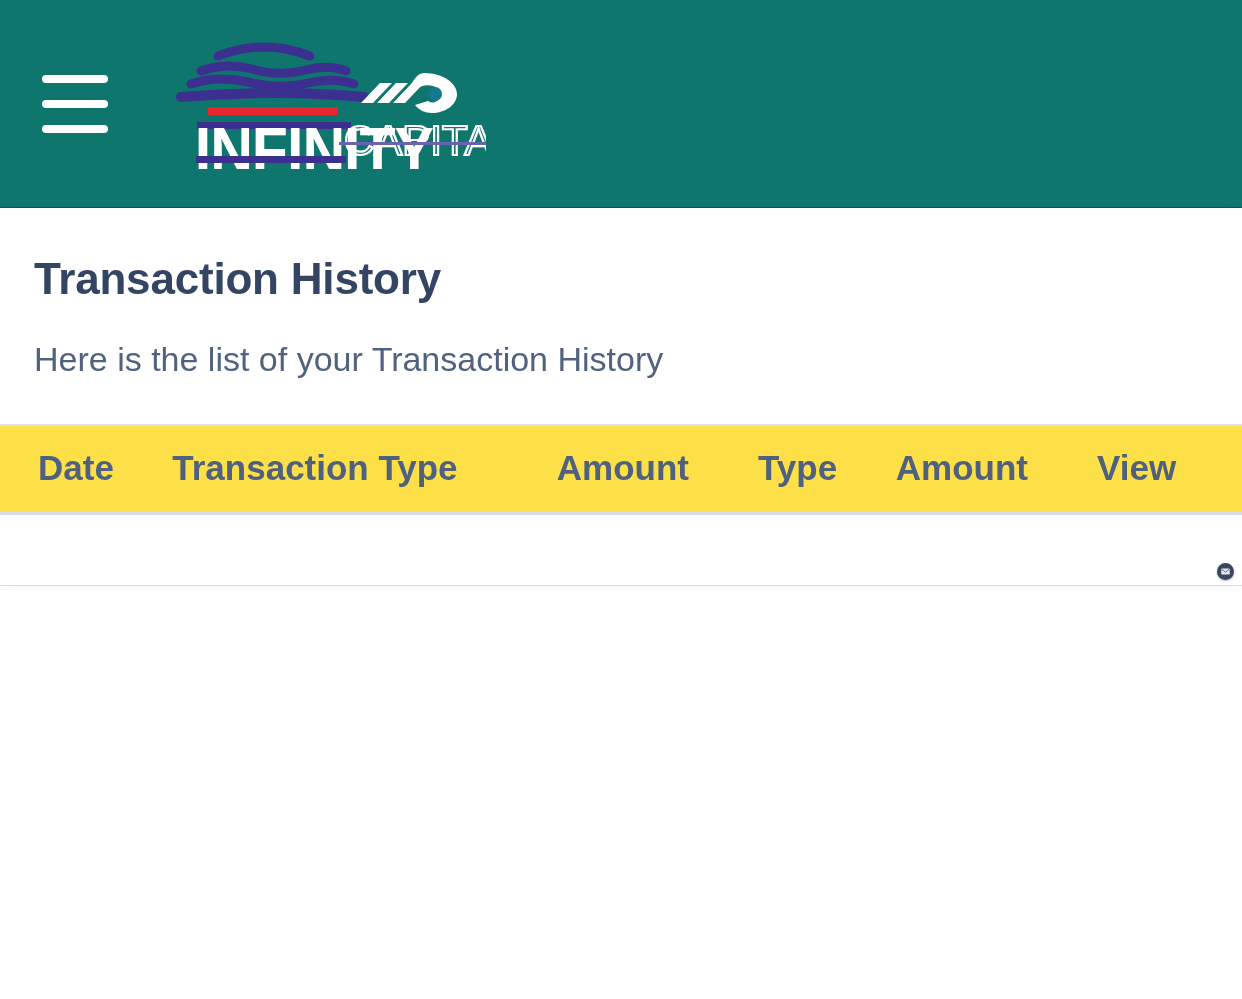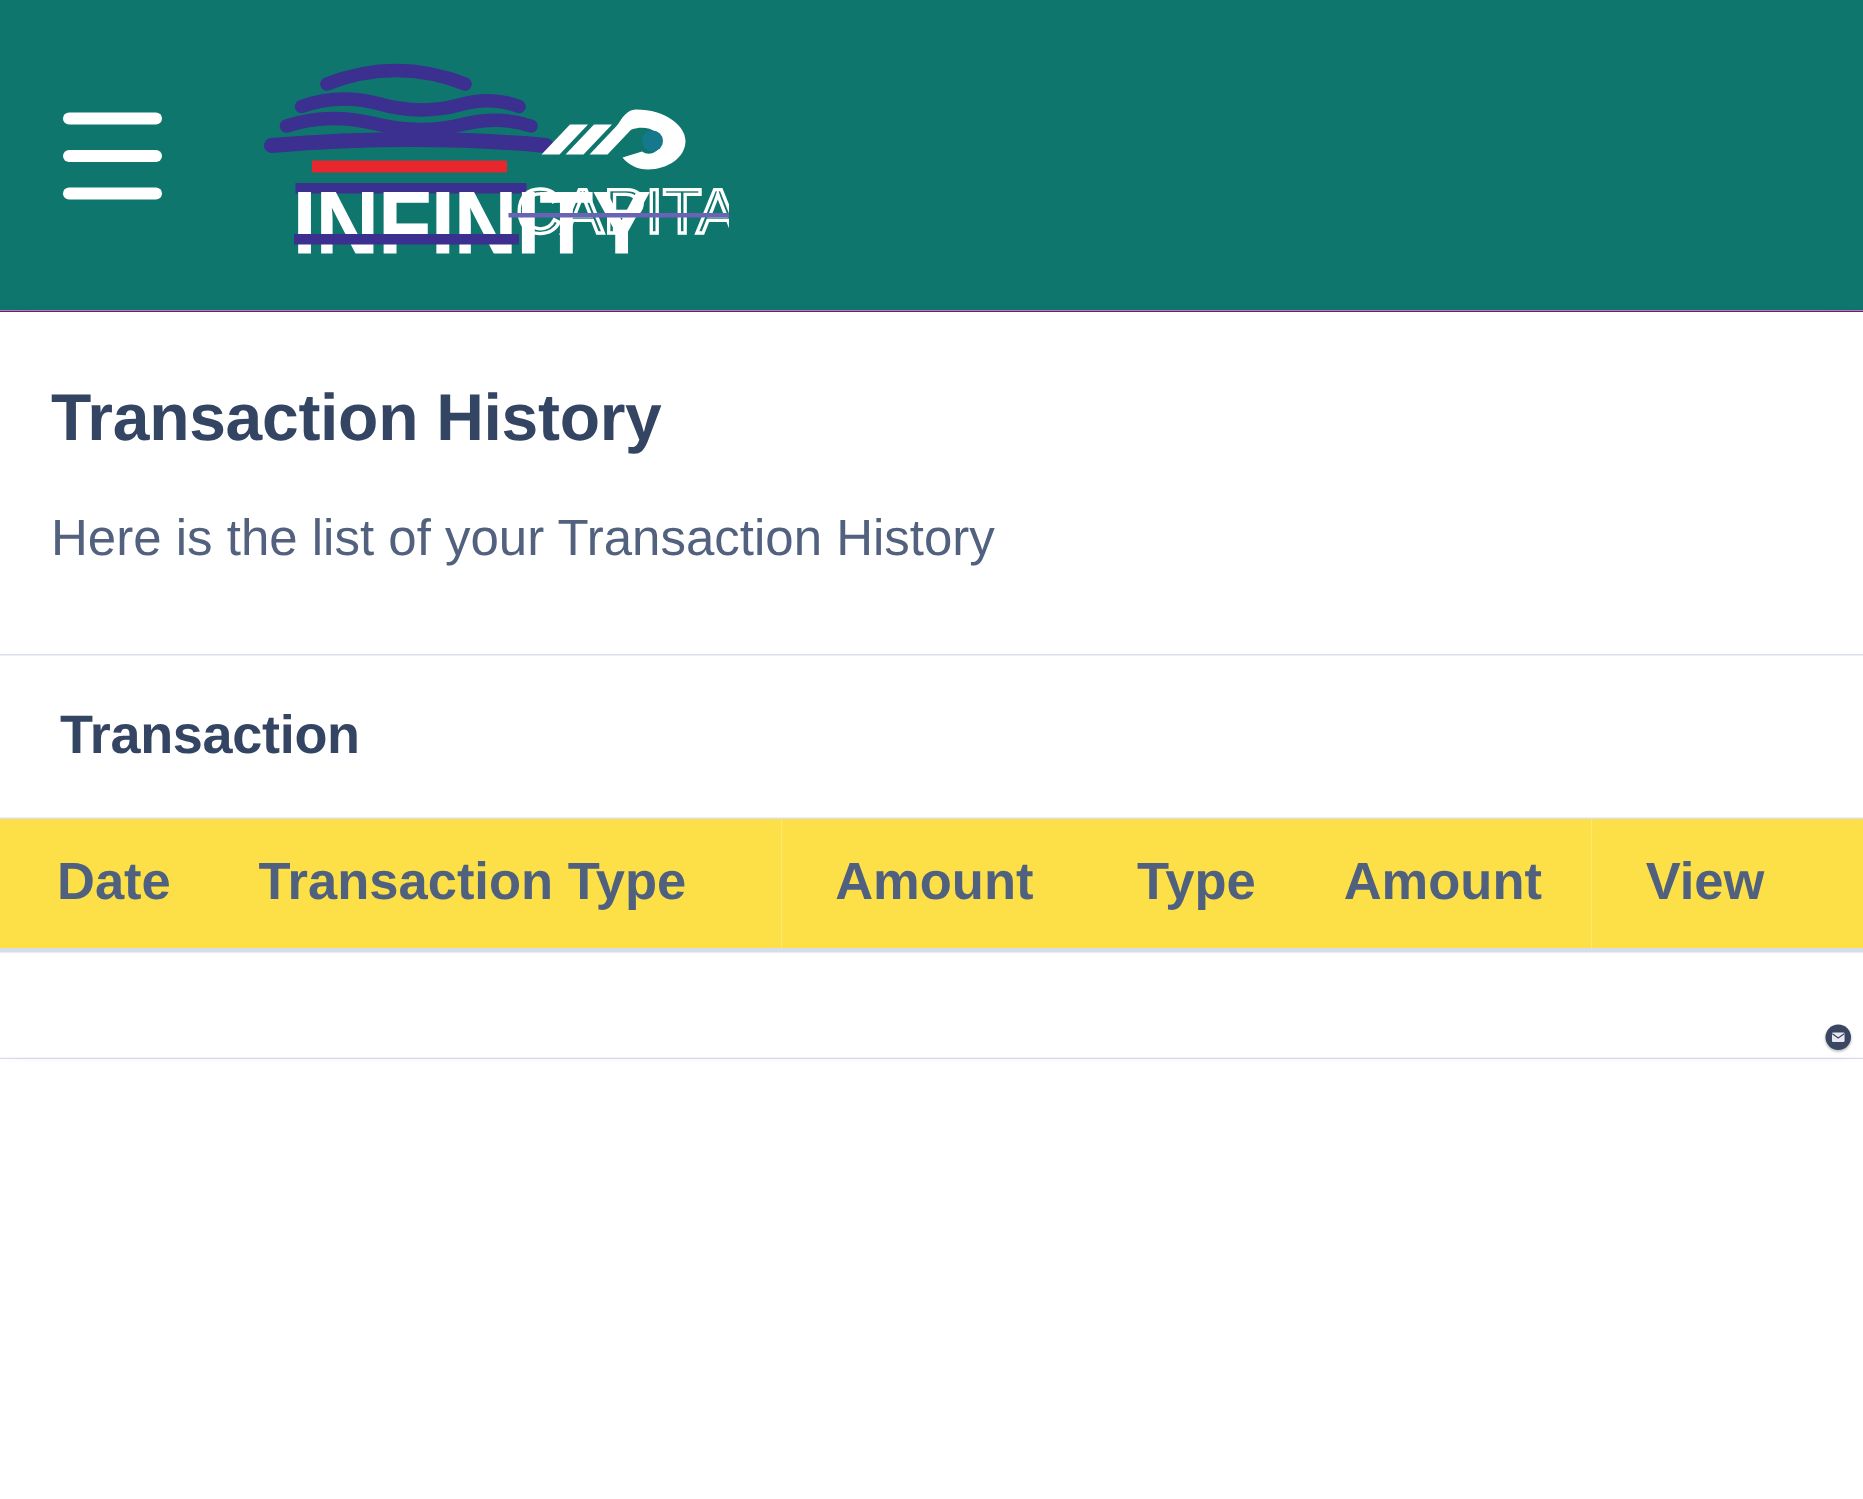--- a/index.html
+++ b/index.html
@@ -91,21 +91,21 @@
   }
   .page-title {
     margin: 0;
     font-size: 44px;
     line-height: 1.12;
     font-weight: bold;
     color: #344563;
     letter-spacing: -0.2px;
   }
   .page-subtitle {
-    margin: 36px 0 12px 0;
+    margin: 36px 0 0 0;
     font-size: 34px;
     line-height: 1.2;
     font-weight: 400;
     color: #51617e;
   }
 
   .divider {
     height: 1px;
     background: #d9dfeb;
     width: 100%;
@@ -225,23 +225,20 @@
 
   <section class="card">
 
     <div class="card-intro">
       <h1 class="page-title">Transaction History</h1>
       <p class="page-subtitle">Here is the list of your Transaction History</p>
     </div>
 
     <div class="divider"></div>
 
-    <div class="section-head">
-      <h2 class="section-title">Transaction</h2>
-    </div>
 
     <div class="divider"></div>
 
     <table class="table">
       <thead>
         <tr>
           <th>Date</th>
           <th>Transaction Type</th>
           <th>Amount</th>
           <th>Type</th>

